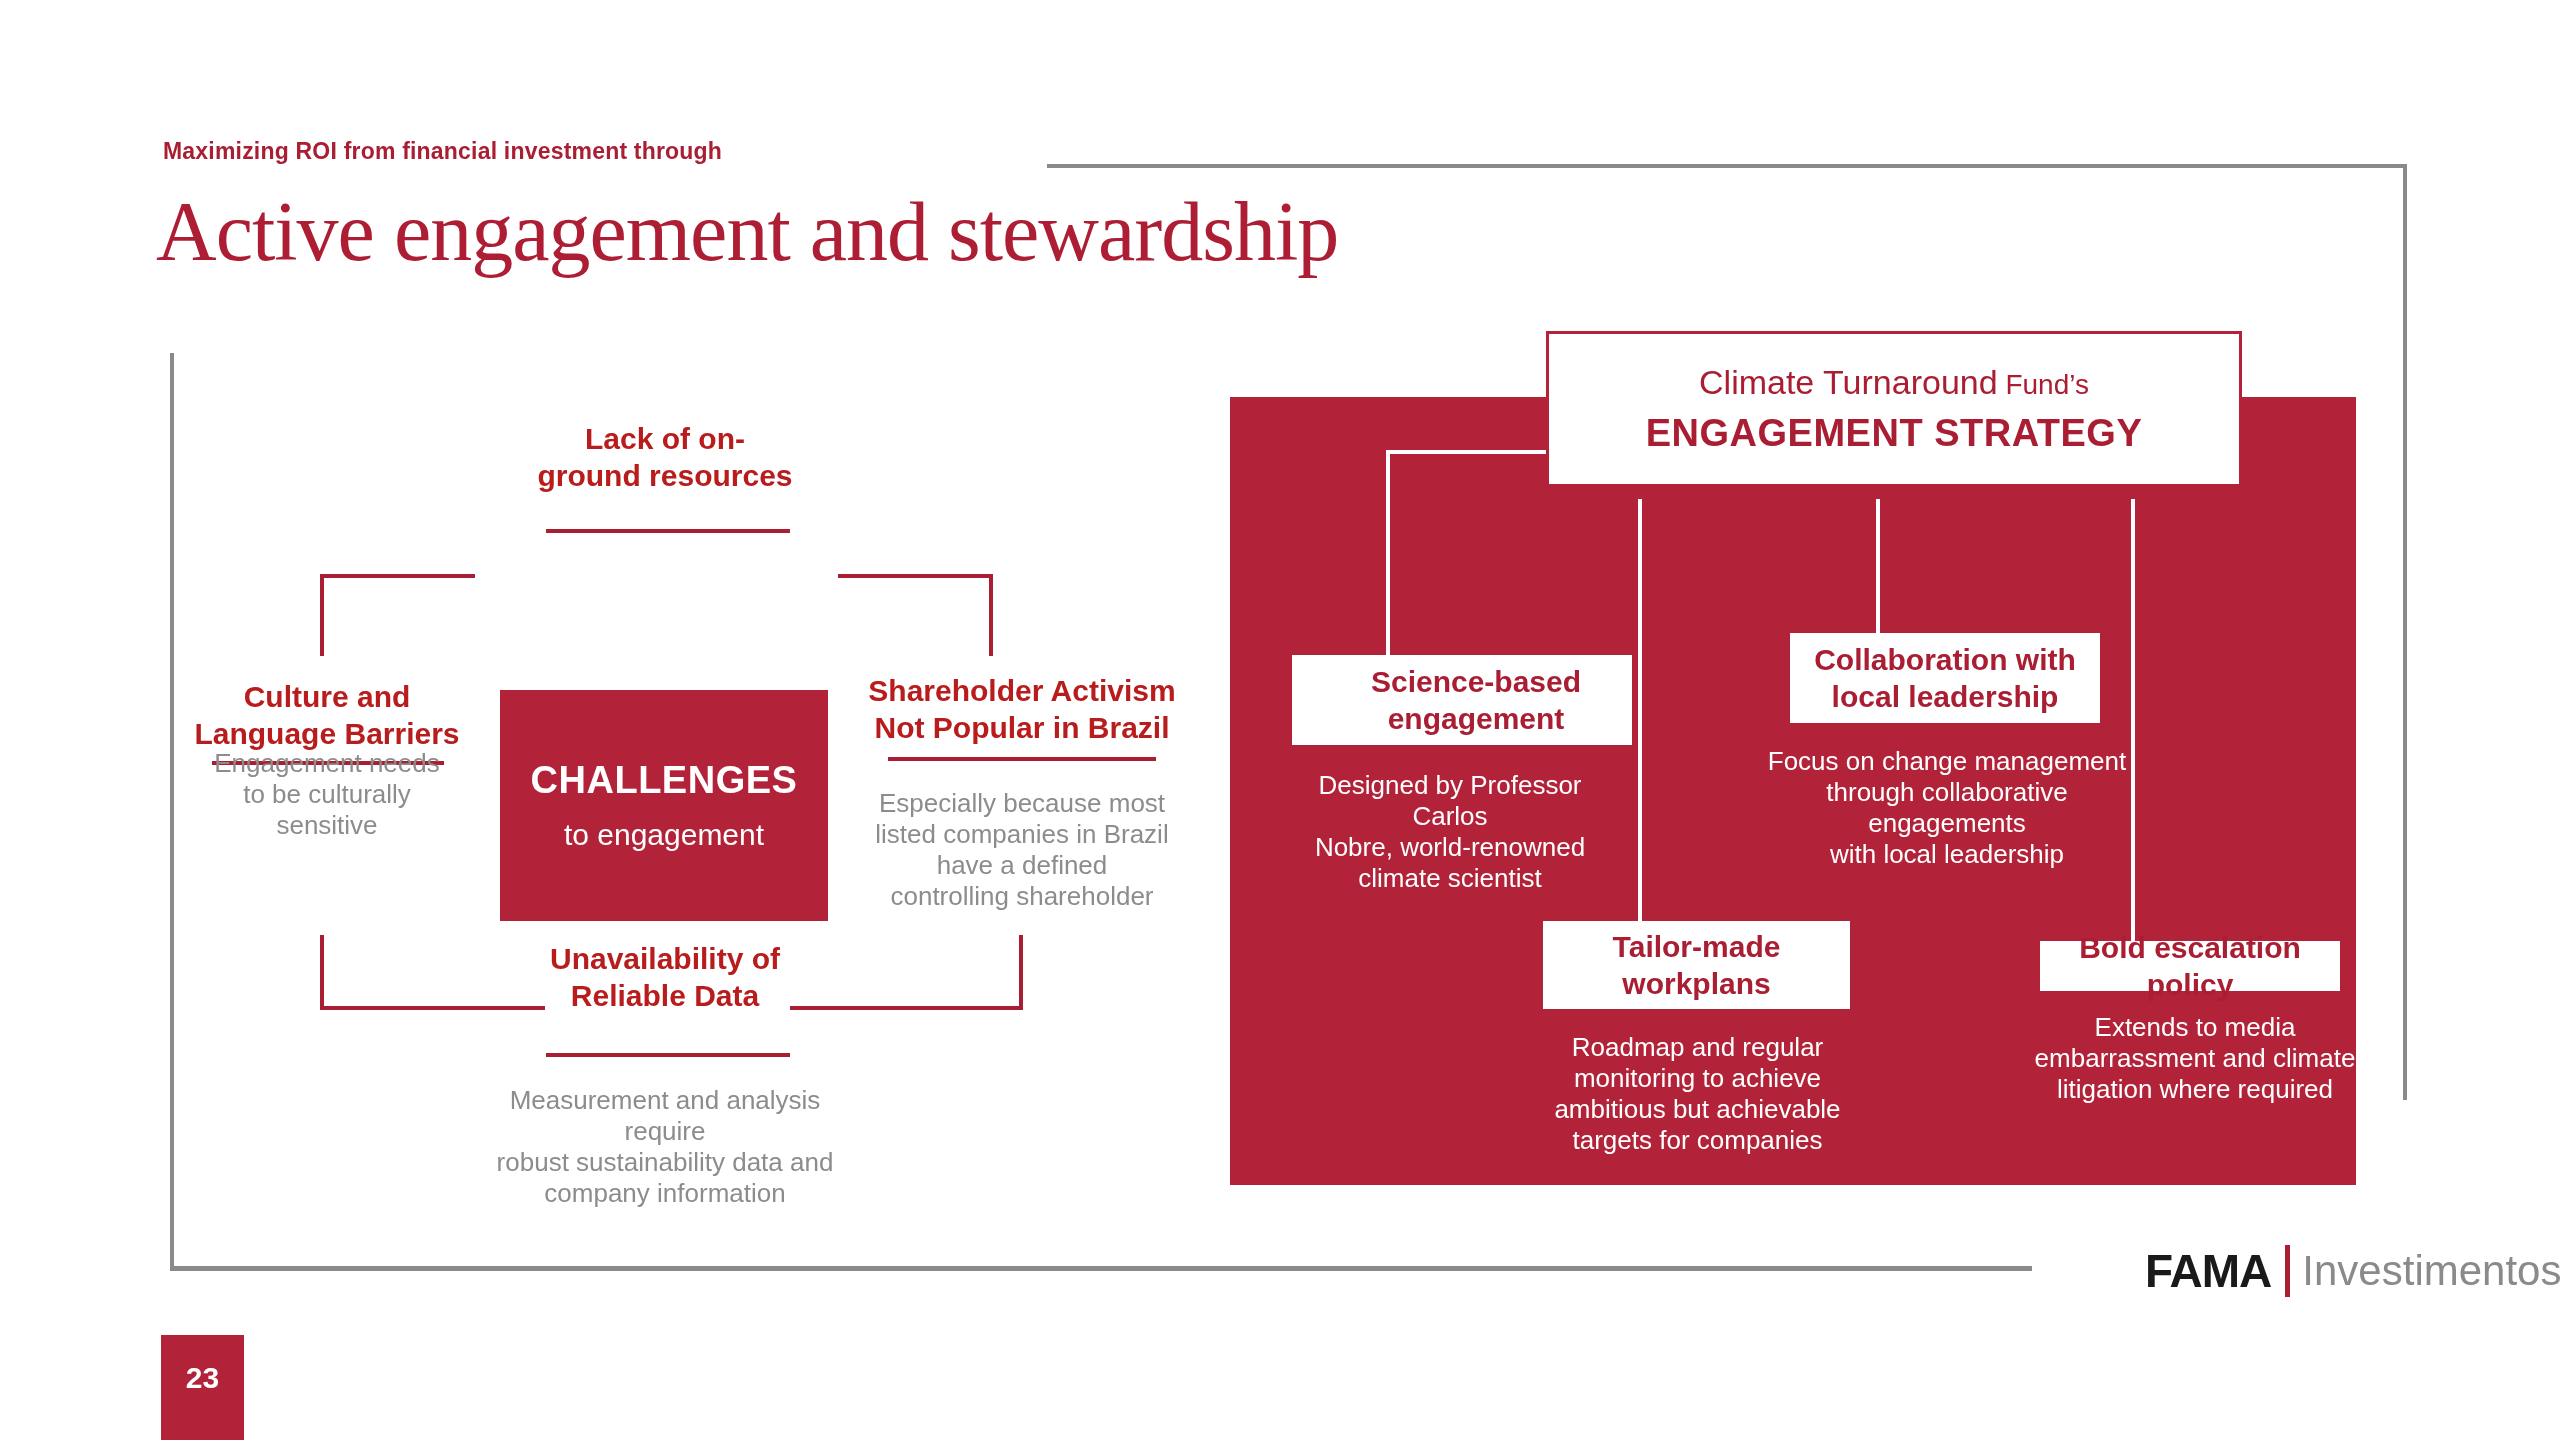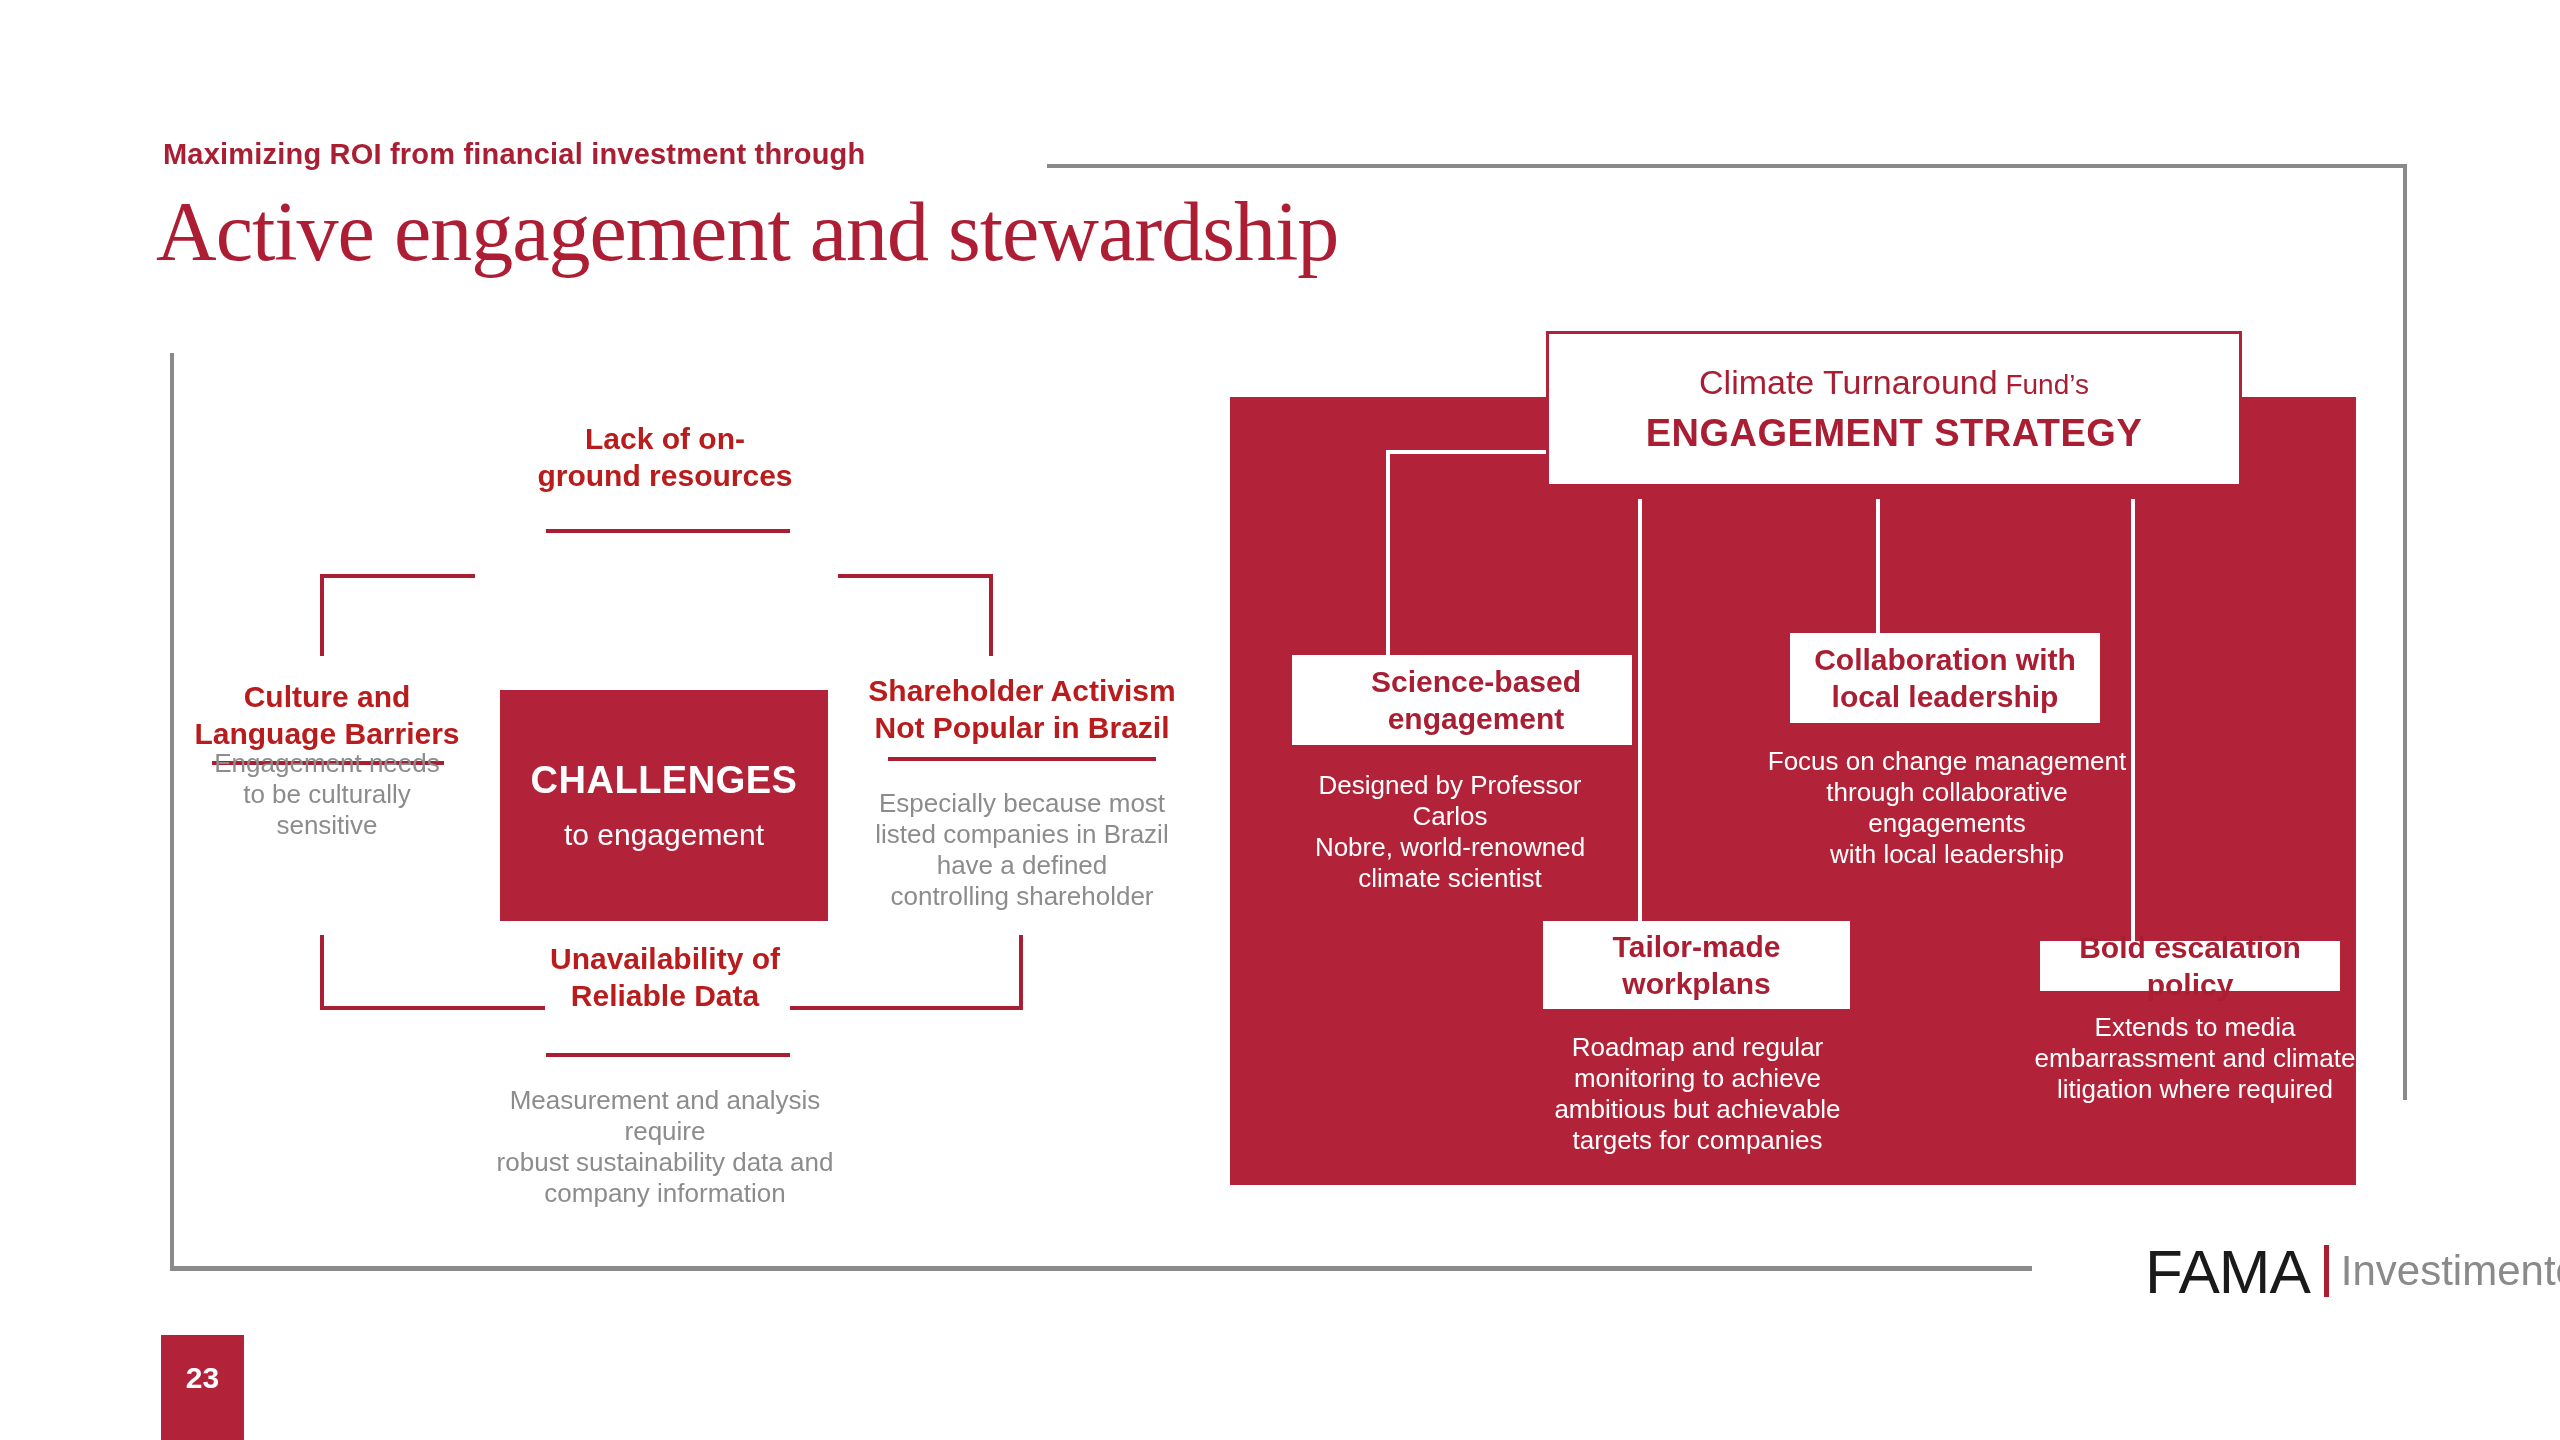--- a/index.html
+++ b/index.html
@@ -2,39 +2,39 @@
 <html><head>
 <meta charset="utf-8">
 <style>
   html,body{margin:0;padding:0;background:#ffffff;}
   .slide{position:relative;width:2560px;height:1440px;background:#ffffff;overflow:hidden;
          font-family:"Liberation Sans", sans-serif;}
   .abs{position:absolute;}
   .grayline{background:#8a8a8a;}
   .redline{background:#a91e32;}
   .whiteline{background:#ffffff;}
-  .eyebrow{font-size:29px;font-weight:700;color:#a91e32;letter-spacing:0.2px;}
+  .eyebrow{font-size:23px;font-weight:700;color:#a91e32;letter-spacing:0.2px;}
   .main-title{font-family:"Liberation Serif", serif;font-size:84px;font-weight:400;color:#ad1e34;
               letter-spacing:-1px;line-height:1.15;}
   .node-title{font-weight:700;font-size:30px;line-height:37px;color:#b91c1c;text-align:center;white-space:pre-line;}
   .node-desc{font-size:26px;line-height:31px;color:#8c8c8c;text-align:center;white-space:pre-line;}
   .red-box{background:#b22339;display:flex;flex-direction:column;align-items:center;justify-content:center;}
   .challenges-title{color:#ffffff;font-size:38px;font-weight:700;letter-spacing:0.5px;}
   .challenges-sub{color:#ffffff;font-size:30px;margin-top:16px;}
   .panel{background:#b22339;}
   .wbox{background:#ffffff;display:flex;flex-direction:column;align-items:center;justify-content:center;}
   .wbox .t{font-weight:700;font-size:30px;line-height:37px;color:#a91e32;text-align:center;white-space:pre-line;}
   .panel-desc{color:#ffffff;font-size:26px;line-height:31px;text-align:center;white-space:pre-line;}
   .header-box{background:#ffffff;border:3px solid #b22339;display:flex;flex-direction:column;
               align-items:center;justify-content:center;}
   .hdr-l1{font-size:34px;color:#a91e32;}
   .hdr-l1 .suffix{font-size:28px;}
   .hdr-l2{font-size:38px;font-weight:700;color:#a91e32;letter-spacing:0.5px;margin-top:10px;}
   .logo{display:flex;align-items:center;}
-  .logo-brand{font-size:62px;font-weight:400;color:#1a1a1a;letter-spacing:-1px;}
+  .logo-brand{font-size:46px;font-weight:700;color:#1a1a1a;letter-spacing:-1px;}
   .logo-bar{width:5px;height:52px;background:#a91e32;margin:0 12px 0 14px;}
   .logo-suffix{font-size:42px;color:#8a8a8a;}
   .page-box{background:#b22339;color:#ffffff;font-size:30px;font-weight:700;
             display:flex;justify-content:center;}
 </style>
 </head>
 <body>
 
 <div class="slide">
 

